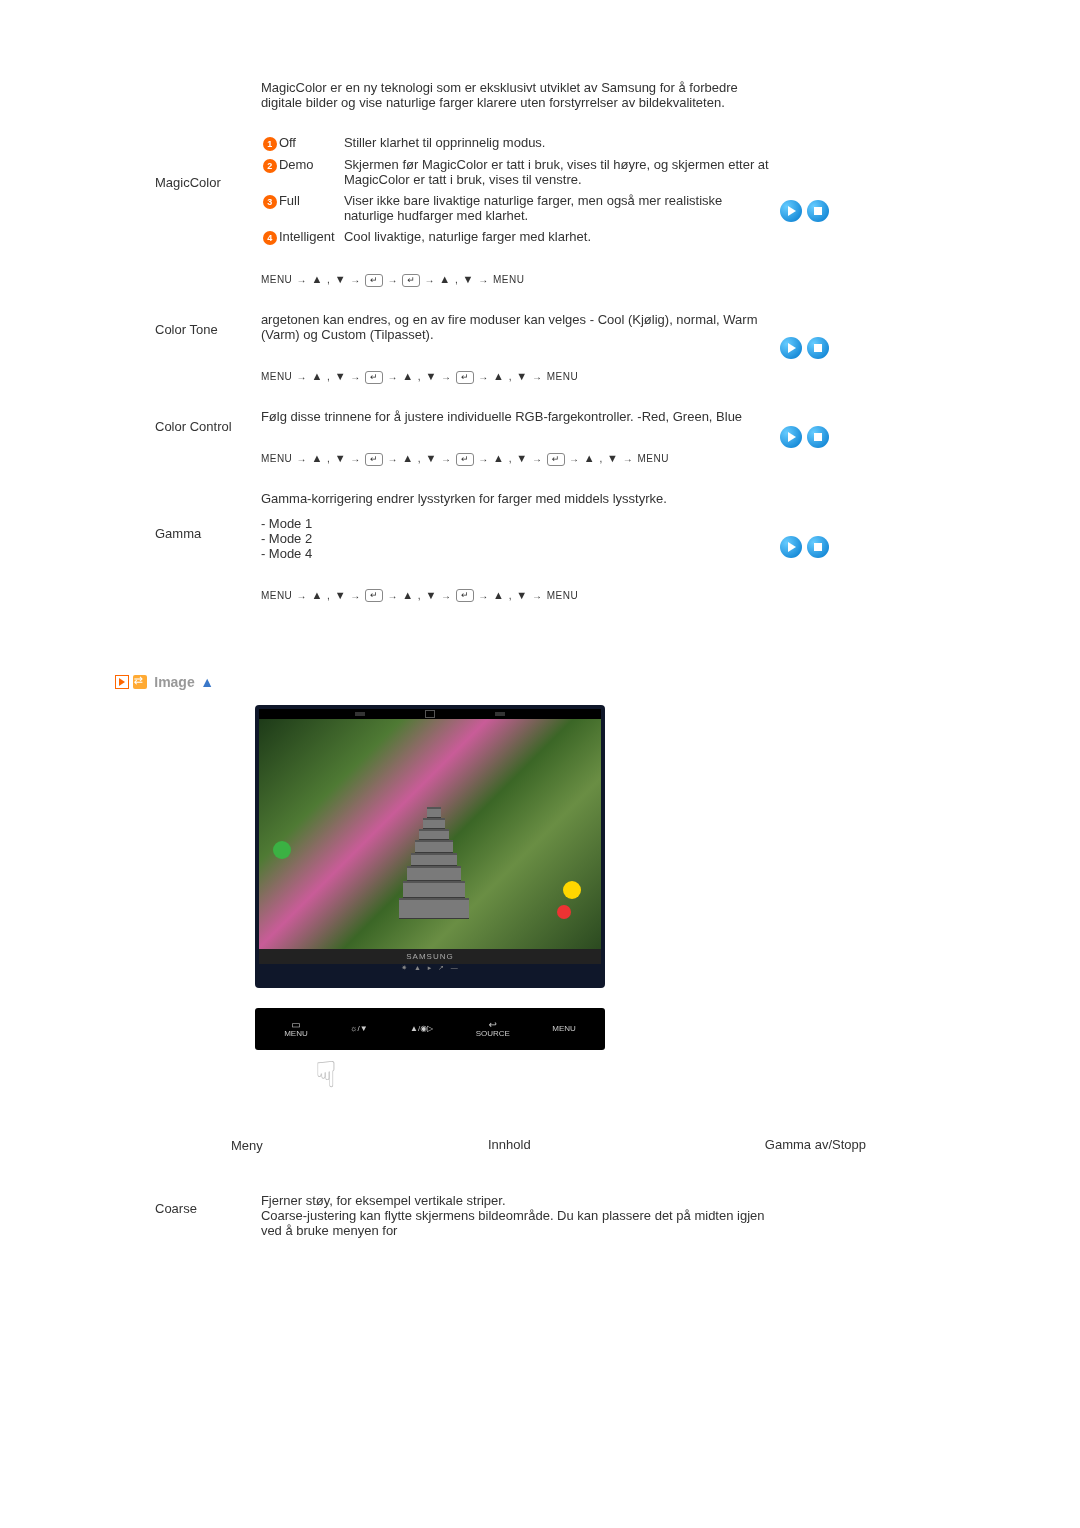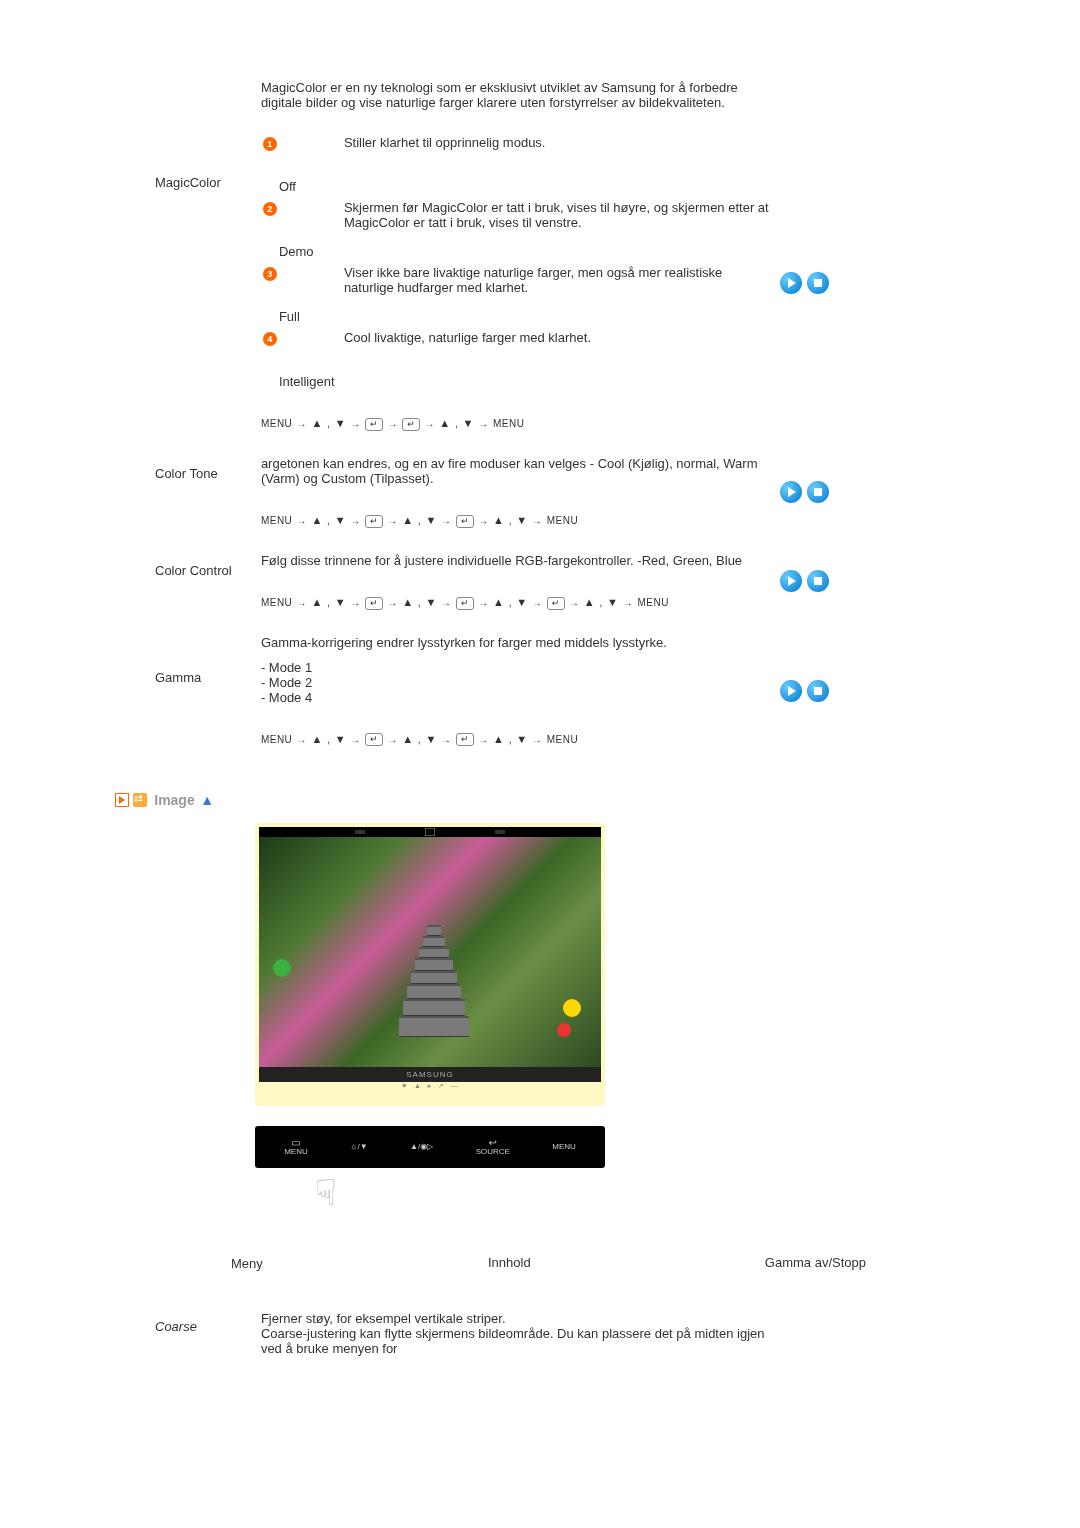--- a/index.html
+++ b/index.html
@@ -47,21 +47,20 @@
     margin-bottom: 6px;
   }
   .opt-num {
     width: 18px;
     flex-shrink: 0;
     text-align: center;
   }
   .opt-label {
     width: 65px;
     flex-shrink: 0;
-    margin-top: 44px;
   }
   .opt-desc {
     flex: 1;
   }
   .num-circle {
     display: inline-block;
     width: 14px;
     height: 14px;
     border-radius: 50%;
     background: #ff6600;
@@ -175,21 +174,21 @@
     font-size: 14px;
     vertical-align: middle;
     margin-left: 2px;
   }
   
   .tv-wrap {
     margin-left: 255px;
     width: 350px;
   }
   .tv-frame {
-    background: #fef9c3;
+    background: #0f172a;
     padding: 4px 4px 14px 4px;
     border-radius: 4px;
     position: relative;
   }
   .tv-top-bar {
     height: 10px;
     background: #000;
     display: flex;
     justify-content: center;
     gap: 60px;
@@ -407,21 +406,21 @@
       <span class="ctrl-icons">
         <span class="ctrl-icon ctrl-play"></span>
         <span class="ctrl-icon ctrl-stop"></span>
       </span>
     </td>
   </tr>
 
 </tbody>
     </table>
 
-<div style="margin:45px 0 0 115px;">
+<div style="margin:71px 0 0 115px;">
   <span class="sec-icon-sq"></span>
   <span class="sec-icon-arrows"></span>
   <span class="sec-title">Image</span>
   <span class="sec-up-tri">▲</span>
 </div>
 
 <div class="tv-wrap" style="margin-top:15px;">
   <div class="tv-frame">
     <div class="tv-top-bar">
       <span class="tv-mark"></span>
@@ -477,21 +476,21 @@
     <td class="col-left" style="text-align:right;">Meny</td>
     <td class="col-mid" style="text-align:center;">Innhold</td>
     <td class="col-ctrl" style="text-align:center;white-space:nowrap;">Gamma av/Stopp</td>
   </tr>
 </tbody>
     </table>
 
 <table class="doc coarse-row">
   <tbody>
         <tr>
-    <td class="col-left" style="padding-top:8px;font-style:italic;">Coarse</td>
+    <td class="col-left" style="padding-top:8px;">Coarse</td>
     <td class="midcolfull" style="white-space:pre-line;">Fjerner støy, for eksempel vertikale striper.
 Coarse-justering kan flytte skjermens bildeområde. Du kan plassere det på midten igjen ved å bruke menyen for</td>
     <td class="col-ctrl"></td>
   </tr>
 </tbody>
     </table>
 
 </div>
 
 </body></html>

